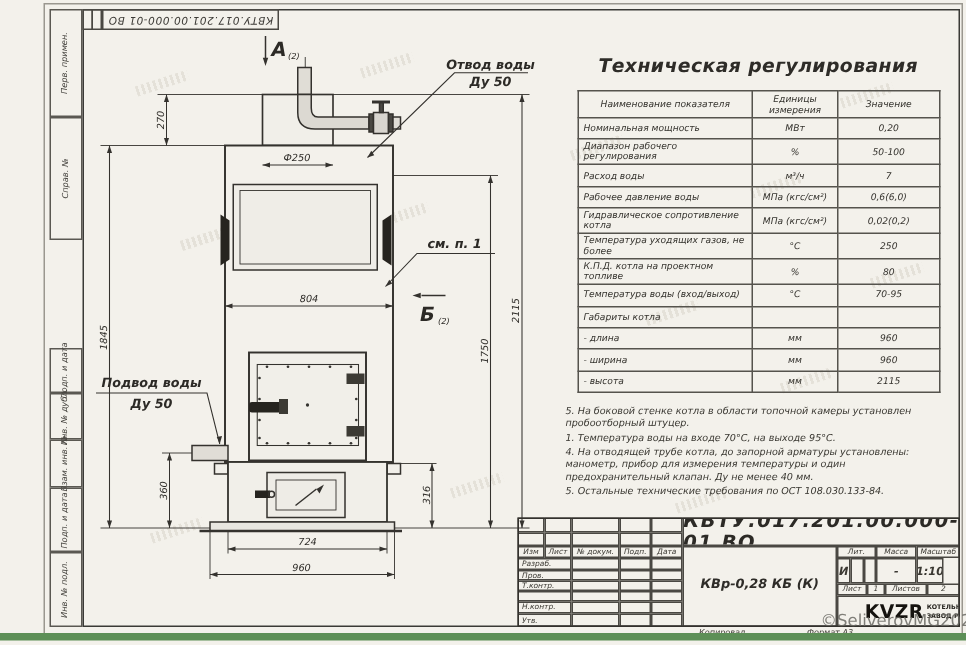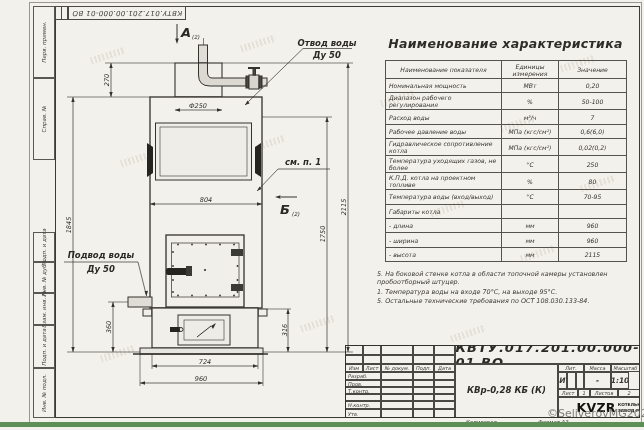--- a/index.html
+++ b/index.html
@@ -257,21 +257,21 @@
   <text class="leadt" x="101" y="258" text-anchor="middle">Подвод воды</text>
   <text class="leadt" x="101" y="272" text-anchor="middle">Ду 50</text>
   <text class="leadt" x="303" y="165" text-anchor="middle">см. п. 1</text>
 
   <text class="viewt" x="181" y="37">А</text>
   <text class="reft" x="192" y="39">(2)</text>
   <text class="viewt" x="280" y="214">Б</text>
   <text class="reft" x="292" y="216">(2)</text>
 </svg>
 
-<div class="abs spec-title">Наименование характеристика</div>
+<div class="abs spec-title">Техническая регулирования</div>
 <table class="spec">
   <colgroup>
       <col style="width:116px">
       <col style="width:57px">
       <col style="width:68px">
     </colgroup>
   <tbody>
       <tr>
     <th>Наименование показателя</th>
     <th>Единицы измерения</th>
@@ -336,20 +336,21 @@
         <td class="sub">- высота</td>
         <td class="c">мм</td>
         <td class="c">2115</td>
       </tr>
 </tbody>
   </table>
 
 <div class="abs notes">
   <p>5. На боковой стенке котла в области топочной камеры установлен пробоотборный штуцер.</p>
   <p>1. Температура воды на входе 70°С, на выходе 95°С.</p>
+  <p>4. На отводящей трубе котла, до запорной арматуры установлены: манометр, прибор для измерения температуры и один предохранительный клапан. Ду не менее 40 мм.</p>
   <p>5. Остальные технические требования по ОСТ 108.030.133-84.</p>
 </div>
 
 <div class="cell" style="left:345px;top:345px;width:18px;height:10px"></div>
 <div class="cell" style="left:363px;top:345px;width:18px;height:10px"></div>
 <div class="cell" style="left:381px;top:345px;width:32px;height:10px"></div>
 <div class="cell" style="left:413px;top:345px;width:21px;height:10px"></div>
 <div class="cell" style="left:434px;top:345px;width:21px;height:10px"></div>
 <div class="cell" style="left:345px;top:355px;width:18px;height:9px"></div>
 <div class="cell" style="left:363px;top:355px;width:18px;height:9px"></div>

